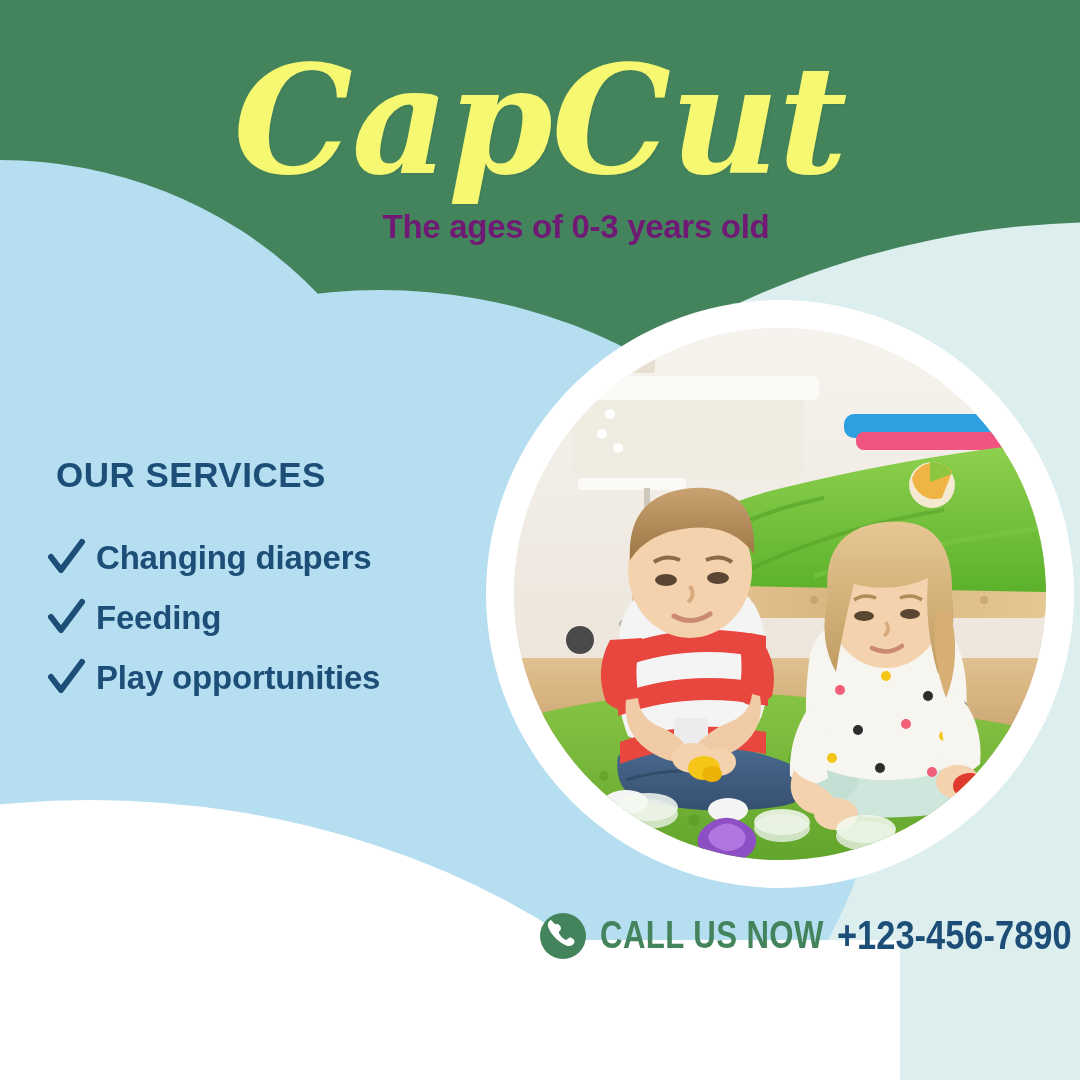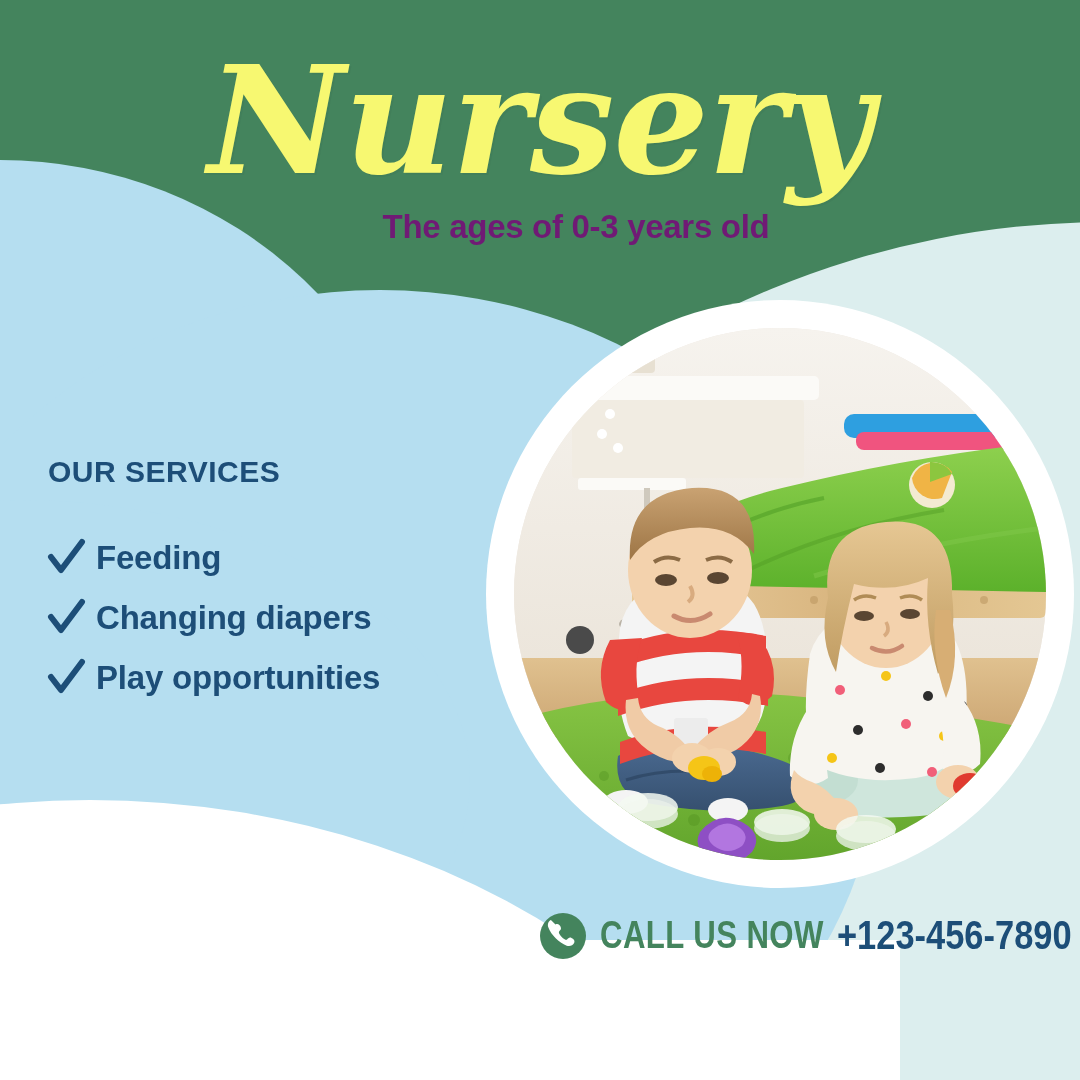--- a/index.html
+++ b/index.html
@@ -88,22 +88,22 @@
     font-size:33px;
     font-weight:700;
     color:#701a75;
     letter-spacing:-0.3px;
     margin-left:36px;
   }
 
   
   .svc-heading{
     position:absolute;
-    left:48px; top:455px;
-    font-size:30px;
+    left:56px; top:455px;
+    font-size:35px;
     font-weight:700;
     letter-spacing:0.5px;
     color:#1D4E78;
   }
   .svc-list{
     position:absolute;
     left:44px; top:535px;
     width:520px;
   }
   .svc-item{
@@ -181,21 +181,21 @@
 <div id="poster">
 
   <div class="bg-green"></div>
   <div class="bg-mint"></div>
   <div class="blob blob-a"></div>
   <div class="blob blob-b"></div>
   <div class="blob blob-c"></div>
   <div class="bg-white-sweep"></div>
   <div class="bg-white-sweep2"></div>
 
-  <div class="title">Nursery</div>
+  <div class="title">CapCut</div>
   <div class="subtitle">The ages of 0-3 years old</div>
 
   <div class="photo-ring"></div>
   <div class="photo">
     <svg viewBox="0 0 532 532" preserveAspectRatio="xMidYMid slice" aria-hidden="true">
       <defs>
         <linearGradient id="wallG" x1="0" y1="0" x2="0" y2="1">
           <stop offset="0%" stop-color="#f6f3ee"></stop>
             <stop offset="100%" stop-color="#eae3d8"></stop>
         </linearGradient>
@@ -369,30 +369,30 @@
   <div class="svc-heading">OUR SERVICES</div>
 
   <div class="svc-list">
 
     <div class="svc-item">
       <span class="check">
         <svg viewBox="0 0 44 44" aria-hidden="true">
           <path d="M7 21 L17 34 L38 6" fill="none" stroke="#1D4E78" stroke-width="6" stroke-linecap="round" stroke-linejoin="round"></path>
         </svg>
       </span>
-      <span class="svc-label">Feeding</span>
+      <span class="svc-label">Changing diapers</span>
     </div>
 
     <div class="svc-item">
       <span class="check">
         <svg viewBox="0 0 44 44" aria-hidden="true">
           <path d="M7 21 L17 34 L38 6" fill="none" stroke="#1D4E78" stroke-width="6" stroke-linecap="round" stroke-linejoin="round"></path>
         </svg>
       </span>
-      <span class="svc-label">Changing diapers</span>
+      <span class="svc-label">Feeding</span>
     </div>
 
 
     <div class="svc-item">
       <span class="check">
         <svg viewBox="0 0 44 44" aria-hidden="true">
           <path d="M7 21 L17 34 L38 6" fill="none" stroke="#1D4E78" stroke-width="6" stroke-linecap="round" stroke-linejoin="round"></path>
         </svg>
       </span>
       <span class="svc-label">Play opportunities</span>

